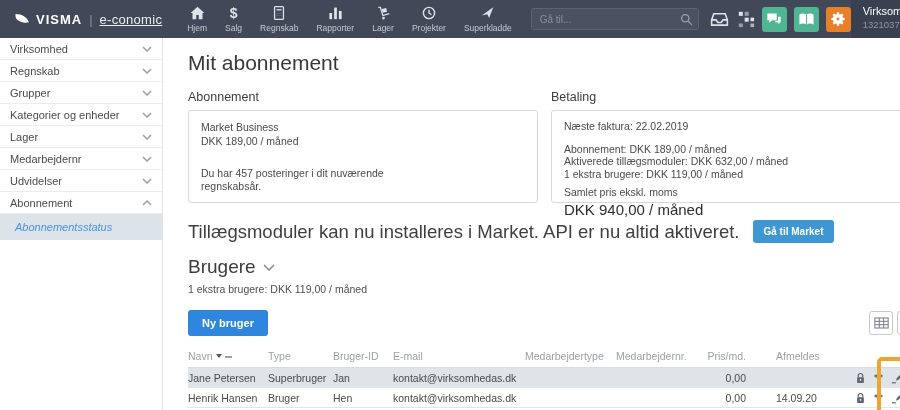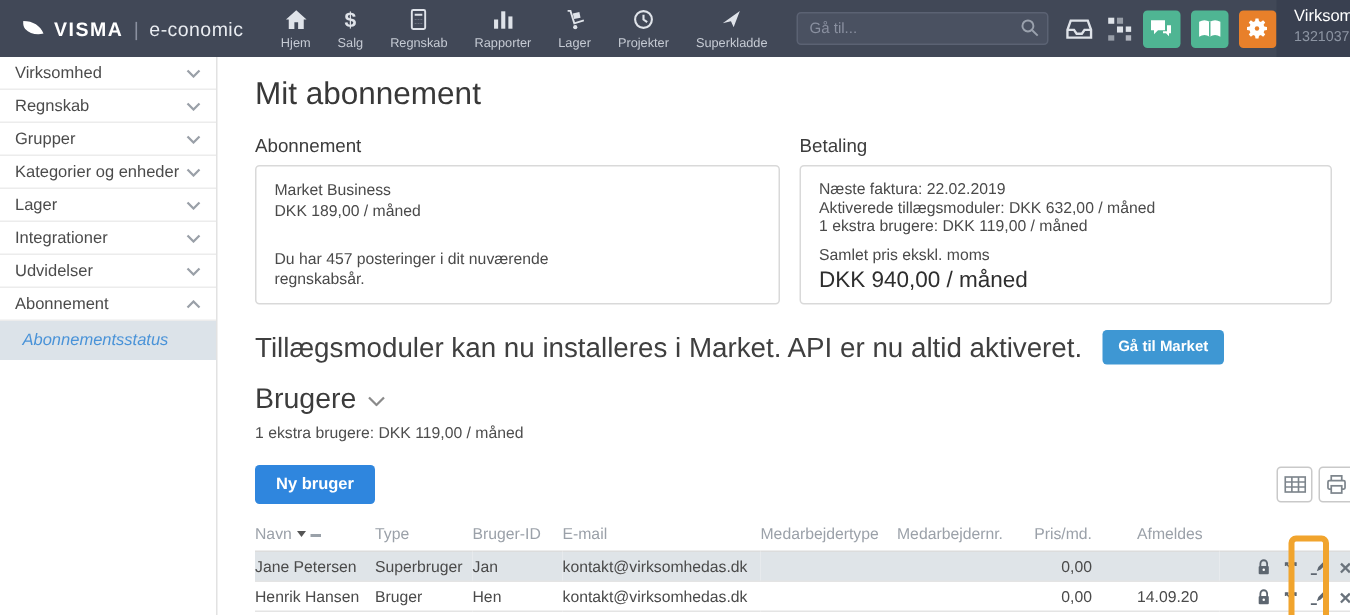--- a/index.html
+++ b/index.html
@@ -5,21 +5,21 @@
   * { margin:0; padding:0; box-sizing:border-box; }
   html,body { width:900px; height:410px; overflow:hidden; background:#fff;
     font-family:"Liberation Sans", sans-serif; }
 
   
   .topbar { height:38px; background:#414857; display:flex; align-items:center; }
   .logo { display:flex; align-items:center; padding-left:14px; white-space:nowrap; }
   .logo .swoosh { margin-right:5px; display:flex; }
   .logo .visma { color:#fff; font-weight:700; font-size:13px; letter-spacing:1px; }
   .logo .sep { color:#8a90a0; font-weight:300; margin:0 7px; font-size:13px; }
-  .logo .product { color:#e9ecf1; font-weight:400; font-size:13px; letter-spacing:.3px; }
+  .logo .product { color:#e9ecf1; font-weight:400; font-size:13px; letter-spacing:.3px;text-decoration:underline; }
   .nav { display:flex; margin-left:16px; }
   .nav-item { display:flex; flex-direction:column; align-items:center; padding:0 9px; cursor:pointer; }
   .nav-item .nic { height:15px; display:flex; align-items:center; color:#dfe3e9; }
   .nav-item .nlb { font-size:8.5px; color:#c6cbd4; margin-top:2px; }
   .dollar { color:#dfe3e9; font-size:14px; font-weight:700; line-height:14px; }
   .search { position:relative; margin-left:10px; }
   .search input { width:168px; height:22px; background:#4a5161; border:1px solid #5b6273;
     border-radius:3px; color:#cfd3da; font-size:10px; padding:0 24px 0 8px; outline:none;
     font-family:"Liberation Sans", sans-serif; }
   .search input::placeholder { color:#8a90a0; }
@@ -29,21 +29,21 @@
   .sq { width:25px; height:25px; border-radius:3px; }
   .sq.green { background:#4fb593; }
   .sq.orange { background:#e8802a; }
   .company { margin-left:auto; height:38px; background:#394050; padding:4px 16px 0 12px;
     min-width:136px; cursor:pointer; }
   .company .cname { color:#fff; font-size:11px; line-height:15px; }
   .company .cnum { color:#8d95a3; font-size:9.5px; line-height:12px; }
 
   
   .page { display:flex; height:372px; }
-  .sidebar { width:145px; border-right:1px solid #e2e2e2; flex-shrink:0;text-align:right; }
+  .sidebar { width:163px; border-right:1px solid #e2e2e2; flex-shrink:0;text-align:right; }
   .side-item { height:22px; display:flex; align-items:center; justify-content:space-between;
     padding:0 10px; font-size:11px; color:#4b4b4b; border-bottom:1px solid #ececec; cursor:pointer; }
   .side-sub { height:26px; display:flex; align-items:center; padding:0 15px; font-size:11px;
     color:#4a93d8; background:#dce3e9; cursor:pointer;font-style:italic; }
   .content { flex:1; padding:13px 7px 0 25px; }
 
   
   h1.title { font-size:21px; font-weight:400; color:#383838; margin-bottom:15px; }
   .cards-row { display:flex; gap:13px; }
   .col-sub { width:350px; } .col-pay { width:355px; }
@@ -254,21 +254,21 @@
           <polyline points="1,1 5,5 9,1"></polyline>
         </svg>
     </div>
     <div class="side-item">
       <span>Lager</span>
       <svg width="10" height="6" viewBox="0 0 10 6" fill="none" stroke="#9aa0a8" stroke-width="1.5">
           <polyline points="1,1 5,5 9,1"></polyline>
         </svg>
     </div>
     <div class="side-item">
-      <span>Integrationer</span>
+      <span>Medarbejdernr</span>
       <svg width="10" height="6" viewBox="0 0 10 6" fill="none" stroke="#9aa0a8" stroke-width="1.5">
           <polyline points="1,1 5,5 9,1"></polyline>
         </svg>
     </div>
     <div class="side-item">
       <span>Udvidelser</span>
       <svg width="10" height="6" viewBox="0 0 10 6" fill="none" stroke="#9aa0a8" stroke-width="1.5">
           <polyline points="1,1 5,5 9,1"></polyline>
         </svg>
     </div>
@@ -292,20 +292,21 @@
         <div class="card">
           <div class="plan-line">Market Business</div>
           <div class="plan-line">DKK 189,00 / måned</div>
           <div class="note">Du har 457 posteringer i dit nuværende regnskabsår.</div>
         </div>
       </div>
       <div class="col-pay">
         <div class="sec-label">Betaling</div>
         <div class="card">
           <div class="pay-line">Næste faktura: 22.02.2019</div>
+          <div class="pay-line mt10">Abonnement: DKK 189,00 / måned</div>
           <div class="pay-line">Aktiverede tillægsmoduler: DKK 632,00 / måned</div>
           <div class="pay-line">1 ekstra brugere: DKK 119,00 / måned</div>
           <div class="pay-line mt6">Samlet pris ekskl. moms</div>
           <div class="total-val">DKK 940,00 / måned</div>
         </div>
       </div>
     </div>
 
     <div class="banner-row">
       <div class="banner-text">Tillægsmoduler kan nu installeres i Market. API er nu altid aktiveret.</div>

